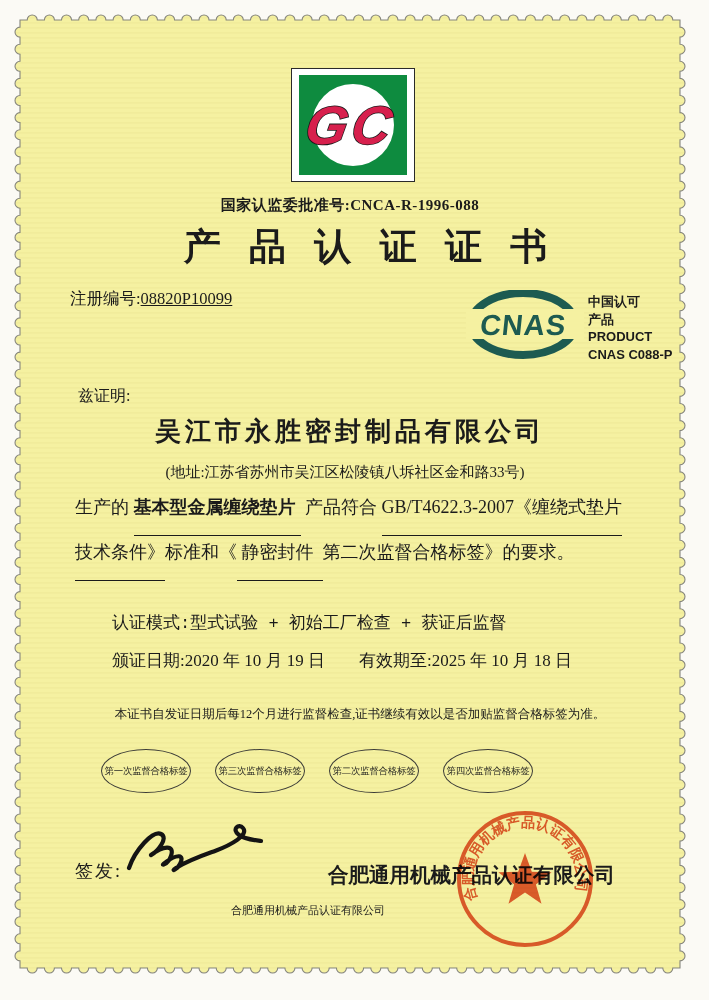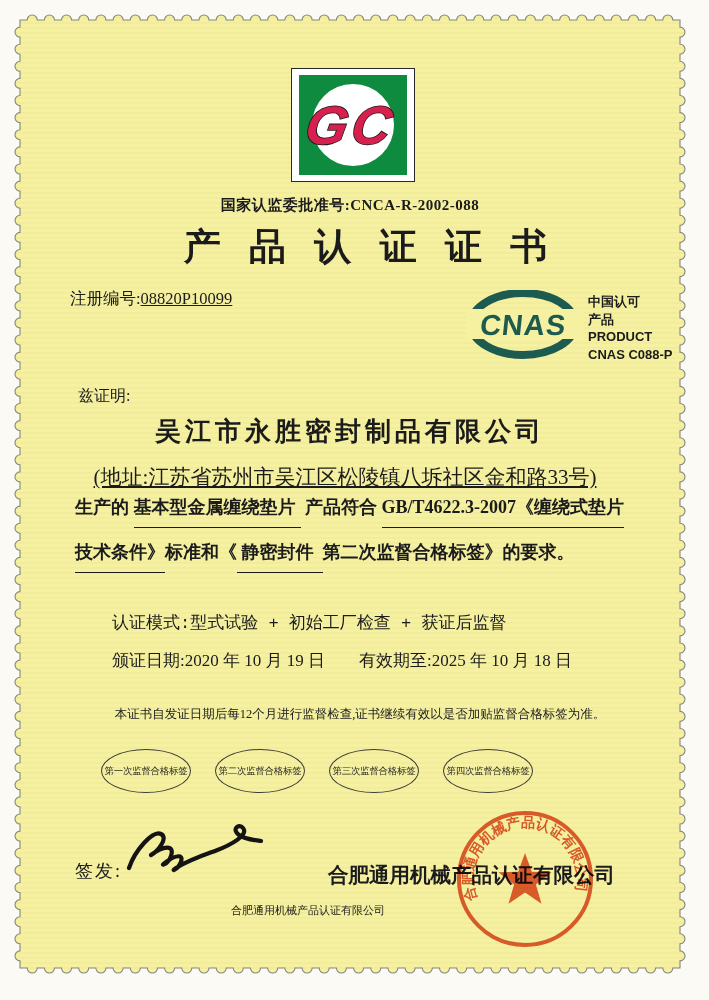--- a/index.html
+++ b/index.html
@@ -18,25 +18,25 @@
   .approval{left:20px;top:196px;width:660px;font-weight:700;font-size:15px;letter-spacing:.5px;}
   .title{left:40px;top:222px;width:660px;font-family:"Liberation Sans",sans-serif;
          font-weight:700;font-size:37px;letter-spacing:9px;}
   .regline{left:70px;top:288px;font-size:16.5px;}
   .regline .val{text-decoration:underline;}
   .cnas-info{left:588px;top:293px;font-family:"Liberation Sans",sans-serif;
              font-weight:700;font-size:13px;line-height:17.5px;}
   .certify{left:78px;top:386px;font-size:16px;}
   .company{left:20px;top:414px;width:660px;font-family:"Liberation Sans",sans-serif;
            font-weight:700;font-size:26px;letter-spacing:4px;}
-  .address{left:15px;top:463px;width:660px;font-size:21px;text-decoration:underline;}
+  .address{left:15px;top:463px;width:660px;font-size:15px;}
   .statement{left:75px;top:494px;width:575px;font-size:18px;}
   .statement .line{line-height:26px;margin-bottom:19px;}
-  .seg{white-space:pre;font-weight:bold;}
-  .seg-u{border-bottom:1.5px solid #1b1b1b;padding-bottom:10px;}
+  .seg{white-space:pre;}
+  .seg-u{border-bottom:1.5px solid #1b1b1b;padding-bottom:18px;}
   .seg-b{font-family:"Liberation Sans",sans-serif;font-weight:700;}
   .modeline{left:112px;top:611px;font-size:17px;font-family:Liberation Mono, monospace;}
   .dateline{left:112px;top:649px;font-size:17px;}
   .note{left:20px;top:706px;width:680px;font-size:12.5px;}
   .ovals{left:101px;top:749px;display:flex;gap:24px;align-items:center;}
   .oval{width:88px;height:42px;border:1.4px solid #3d3d38;border-radius:50%;
         display:flex;align-items:center;justify-content:center;
         font-size:9.5px;letter-spacing:-.3px;white-space:nowrap;color:#2a2a25;}
   .signlabel{left:75px;top:859px;font-size:18px;letter-spacing:2px;}
   #signature-svg{left:115px;top:818px;}
@@ -58,21 +58,21 @@
   <path id="border-path" d="M 20 20 L 27.2 20 A 5 5 0 0 1 37.2 20 L 44.4 20 A 5 5 0 0 1 54.4 20 L 61.5 20 A 5 5 0 0 1 71.5 20 L 78.7 20 A 5 5 0 0 1 88.7 20 L 95.9 20 A 5 5 0 0 1 105.9 20 L 113.1 20 A 5 5 0 0 1 123.1 20 L 130.3 20 A 5 5 0 0 1 140.3 20 L 147.4 20 A 5 5 0 0 1 157.4 20 L 164.6 20 A 5 5 0 0 1 174.6 20 L 181.8 20 A 5 5 0 0 1 191.8 20 L 199.0 20 A 5 5 0 0 1 209.0 20 L 216.2 20 A 5 5 0 0 1 226.2 20 L 233.3 20 A 5 5 0 0 1 243.3 20 L 250.5 20 A 5 5 0 0 1 260.5 20 L 267.7 20 A 5 5 0 0 1 277.7 20 L 284.9 20 A 5 5 0 0 1 294.9 20 L 302.1 20 A 5 5 0 0 1 312.1 20 L 319.2 20 A 5 5 0 0 1 329.2 20 L 336.4 20 A 5 5 0 0 1 346.4 20 L 353.6 20 A 5 5 0 0 1 363.6 20 L 370.8 20 A 5 5 0 0 1 380.8 20 L 387.9 20 A 5 5 0 0 1 397.9 20 L 405.1 20 A 5 5 0 0 1 415.1 20 L 422.3 20 A 5 5 0 0 1 432.3 20 L 439.5 20 A 5 5 0 0 1 449.5 20 L 456.7 20 A 5 5 0 0 1 466.7 20 L 473.8 20 A 5 5 0 0 1 483.8 20 L 491.0 20 A 5 5 0 0 1 501.0 20 L 508.2 20 A 5 5 0 0 1 518.2 20 L 525.4 20 A 5 5 0 0 1 535.4 20 L 542.6 20 A 5 5 0 0 1 552.6 20 L 559.7 20 A 5 5 0 0 1 569.7 20 L 576.9 20 A 5 5 0 0 1 586.9 20 L 594.1 20 A 5 5 0 0 1 604.1 20 L 611.3 20 A 5 5 0 0 1 621.3 20 L 628.5 20 A 5 5 0 0 1 638.5 20 L 645.6 20 A 5 5 0 0 1 655.6 20 L 662.8 20 A 5 5 0 0 1 672.8 20 L 680 20 L 680 27.1 A 5 5 0 0 1 680 37.1 L 680 44.2 A 5 5 0 0 1 680 54.2 L 680 61.3 A 5 5 0 0 1 680 71.3 L 680 78.4 A 5 5 0 0 1 680 88.4 L 680 95.5 A 5 5 0 0 1 680 105.5 L 680 112.6 A 5 5 0 0 1 680 122.6 L 680 129.8 A 5 5 0 0 1 680 139.8 L 680 146.9 A 5 5 0 0 1 680 156.9 L 680 164.0 A 5 5 0 0 1 680 174.0 L 680 181.1 A 5 5 0 0 1 680 191.1 L 680 198.2 A 5 5 0 0 1 680 208.2 L 680 215.3 A 5 5 0 0 1 680 225.3 L 680 232.4 A 5 5 0 0 1 680 242.4 L 680 249.5 A 5 5 0 0 1 680 259.5 L 680 266.6 A 5 5 0 0 1 680 276.6 L 680 283.7 A 5 5 0 0 1 680 293.7 L 680 300.8 A 5 5 0 0 1 680 310.8 L 680 317.9 A 5 5 0 0 1 680 327.9 L 680 335.0 A 5 5 0 0 1 680 345.0 L 680 352.1 A 5 5 0 0 1 680 362.1 L 680 369.2 A 5 5 0 0 1 680 379.2 L 680 386.4 A 5 5 0 0 1 680 396.4 L 680 403.5 A 5 5 0 0 1 680 413.5 L 680 420.6 A 5 5 0 0 1 680 430.6 L 680 437.7 A 5 5 0 0 1 680 447.7 L 680 454.8 A 5 5 0 0 1 680 464.8 L 680 471.9 A 5 5 0 0 1 680 481.9 L 680 489.0 A 5 5 0 0 1 680 499.0 L 680 506.1 A 5 5 0 0 1 680 516.1 L 680 523.2 A 5 5 0 0 1 680 533.2 L 680 540.3 A 5 5 0 0 1 680 550.3 L 680 557.4 A 5 5 0 0 1 680 567.4 L 680 574.5 A 5 5 0 0 1 680 584.5 L 680 591.6 A 5 5 0 0 1 680 601.6 L 680 608.7 A 5 5 0 0 1 680 618.7 L 680 625.9 A 5 5 0 0 1 680 635.9 L 680 643.0 A 5 5 0 0 1 680 653.0 L 680 660.1 A 5 5 0 0 1 680 670.1 L 680 677.2 A 5 5 0 0 1 680 687.2 L 680 694.3 A 5 5 0 0 1 680 704.3 L 680 711.4 A 5 5 0 0 1 680 721.4 L 680 728.5 A 5 5 0 0 1 680 738.5 L 680 745.6 A 5 5 0 0 1 680 755.6 L 680 762.7 A 5 5 0 0 1 680 772.7 L 680 779.8 A 5 5 0 0 1 680 789.8 L 680 796.9 A 5 5 0 0 1 680 806.9 L 680 814.0 A 5 5 0 0 1 680 824.0 L 680 831.1 A 5 5 0 0 1 680 841.1 L 680 848.3 A 5 5 0 0 1 680 858.3 L 680 865.4 A 5 5 0 0 1 680 875.4 L 680 882.5 A 5 5 0 0 1 680 892.5 L 680 899.6 A 5 5 0 0 1 680 909.6 L 680 916.7 A 5 5 0 0 1 680 926.7 L 680 933.8 A 5 5 0 0 1 680 943.8 L 680 950.9 A 5 5 0 0 1 680 960.9 L 680 968 L 672.8 968 A 5 5 0 0 1 662.8 968 L 655.6 968 A 5 5 0 0 1 645.6 968 L 638.5 968 A 5 5 0 0 1 628.5 968 L 621.3 968 A 5 5 0 0 1 611.3 968 L 604.1 968 A 5 5 0 0 1 594.1 968 L 586.9 968 A 5 5 0 0 1 576.9 968 L 569.7 968 A 5 5 0 0 1 559.7 968 L 552.6 968 A 5 5 0 0 1 542.6 968 L 535.4 968 A 5 5 0 0 1 525.4 968 L 518.2 968 A 5 5 0 0 1 508.2 968 L 501.0 968 A 5 5 0 0 1 491.0 968 L 483.8 968 A 5 5 0 0 1 473.8 968 L 466.7 968 A 5 5 0 0 1 456.7 968 L 449.5 968 A 5 5 0 0 1 439.5 968 L 432.3 968 A 5 5 0 0 1 422.3 968 L 415.1 968 A 5 5 0 0 1 405.1 968 L 397.9 968 A 5 5 0 0 1 387.9 968 L 380.8 968 A 5 5 0 0 1 370.8 968 L 363.6 968 A 5 5 0 0 1 353.6 968 L 346.4 968 A 5 5 0 0 1 336.4 968 L 329.2 968 A 5 5 0 0 1 319.2 968 L 312.1 968 A 5 5 0 0 1 302.1 968 L 294.9 968 A 5 5 0 0 1 284.9 968 L 277.7 968 A 5 5 0 0 1 267.7 968 L 260.5 968 A 5 5 0 0 1 250.5 968 L 243.3 968 A 5 5 0 0 1 233.3 968 L 226.2 968 A 5 5 0 0 1 216.2 968 L 209.0 968 A 5 5 0 0 1 199.0 968 L 191.8 968 A 5 5 0 0 1 181.8 968 L 174.6 968 A 5 5 0 0 1 164.6 968 L 157.4 968 A 5 5 0 0 1 147.4 968 L 140.3 968 A 5 5 0 0 1 130.3 968 L 123.1 968 A 5 5 0 0 1 113.1 968 L 105.9 968 A 5 5 0 0 1 95.9 968 L 88.7 968 A 5 5 0 0 1 78.7 968 L 71.5 968 A 5 5 0 0 1 61.5 968 L 54.4 968 A 5 5 0 0 1 44.4 968 L 37.2 968 A 5 5 0 0 1 27.2 968 L 20 968 L 20 960.9 A 5 5 0 0 1 20 950.9 L 20 943.8 A 5 5 0 0 1 20 933.8 L 20 926.7 A 5 5 0 0 1 20 916.7 L 20 909.6 A 5 5 0 0 1 20 899.6 L 20 892.5 A 5 5 0 0 1 20 882.5 L 20 875.4 A 5 5 0 0 1 20 865.4 L 20 858.2 A 5 5 0 0 1 20 848.2 L 20 841.1 A 5 5 0 0 1 20 831.1 L 20 824.0 A 5 5 0 0 1 20 814.0 L 20 806.9 A 5 5 0 0 1 20 796.9 L 20 789.8 A 5 5 0 0 1 20 779.8 L 20 772.7 A 5 5 0 0 1 20 762.7 L 20 755.6 A 5 5 0 0 1 20 745.6 L 20 738.5 A 5 5 0 0 1 20 728.5 L 20 721.4 A 5 5 0 0 1 20 711.4 L 20 704.3 A 5 5 0 0 1 20 694.3 L 20 687.2 A 5 5 0 0 1 20 677.2 L 20 670.1 A 5 5 0 0 1 20 660.1 L 20 653.0 A 5 5 0 0 1 20 643.0 L 20 635.9 A 5 5 0 0 1 20 625.9 L 20 618.7 A 5 5 0 0 1 20 608.7 L 20 601.6 A 5 5 0 0 1 20 591.6 L 20 584.5 A 5 5 0 0 1 20 574.5 L 20 567.4 A 5 5 0 0 1 20 557.4 L 20 550.3 A 5 5 0 0 1 20 540.3 L 20 533.2 A 5 5 0 0 1 20 523.2 L 20 516.1 A 5 5 0 0 1 20 506.1 L 20 499.0 A 5 5 0 0 1 20 489.0 L 20 481.9 A 5 5 0 0 1 20 471.9 L 20 464.8 A 5 5 0 0 1 20 454.8 L 20 447.7 A 5 5 0 0 1 20 437.7 L 20 430.6 A 5 5 0 0 1 20 420.6 L 20 413.5 A 5 5 0 0 1 20 403.5 L 20 396.4 A 5 5 0 0 1 20 386.4 L 20 379.2 A 5 5 0 0 1 20 369.2 L 20 362.1 A 5 5 0 0 1 20 352.1 L 20 345.0 A 5 5 0 0 1 20 335.0 L 20 327.9 A 5 5 0 0 1 20 317.9 L 20 310.8 A 5 5 0 0 1 20 300.8 L 20 293.7 A 5 5 0 0 1 20 283.7 L 20 276.6 A 5 5 0 0 1 20 266.6 L 20 259.5 A 5 5 0 0 1 20 249.5 L 20 242.4 A 5 5 0 0 1 20 232.4 L 20 225.3 A 5 5 0 0 1 20 215.3 L 20 208.2 A 5 5 0 0 1 20 198.2 L 20 191.1 A 5 5 0 0 1 20 181.1 L 20 174.0 A 5 5 0 0 1 20 164.0 L 20 156.9 A 5 5 0 0 1 20 146.9 L 20 139.7 A 5 5 0 0 1 20 129.7 L 20 122.6 A 5 5 0 0 1 20 112.6 L 20 105.5 A 5 5 0 0 1 20 95.5 L 20 88.4 A 5 5 0 0 1 20 78.4 L 20 71.3 A 5 5 0 0 1 20 61.3 L 20 54.2 A 5 5 0 0 1 20 44.2 L 20 37.1 A 5 5 0 0 1 20 27.1 Z" fill="url(#paper)" style="stroke:var(--border-line,#85857c)" stroke-width="1.1"></path>
 </svg>
 
 <svg class="abs" style="left:291px;top:68px;" width="124" height="114" viewBox="0 0 124 114">
   <rect x="0.5" y="0.5" width="123" height="113" fill="#ffffff" stroke="#2a2a2a" stroke-width="1"></rect>
   <rect x="8" y="7" width="108" height="100" style="fill:var(--gc-green,#0e8b3f)"></rect>
   <circle cx="62" cy="57" r="41" fill="#ffffff"></circle>
   <text x="70" y="76" text-anchor="middle" transform="skewX(-10)" font-family="Liberation Sans, sans-serif" font-weight="bold" font-style="italic" font-size="54" letter-spacing="4" style="fill:var(--gc-red,#d7204d);stroke:#1a1a1a;stroke-width:1.6;paint-order:stroke;">GC</text>
 </svg>
 
-<div class="abs ctr approval">国家认监委批准号:CNCA-R-2002-088</div>
+<div class="abs ctr approval">国家认监委批准号:CNCA-R-1996-088</div>
 <div class="abs ctr title">产 品 认 证 证 书</div>
 
 <div class="abs regline">
   <span>注册编号:</span><span class="val">08820P10099</span>
 </div>
 
 <svg class="abs" style="left:466px;top:290px;" width="118" height="70" viewBox="0 0 118 70">
   <ellipse cx="57" cy="34" rx="52" ry="31" fill="none" style="stroke:var(--cnas-teal,#1d5b51)" stroke-width="8"></ellipse>
   <rect x="-2" y="19" width="122" height="30" style="fill:var(--background,#f5f1a1)"></rect>
   <text x="61" y="45" text-anchor="middle" transform="skewX(-6)" font-family="Liberation Sans, sans-serif" font-weight="bold" font-size="29" letter-spacing="1" style="fill:var(--cnas-teal,#1d5b51)">CNAS</text>
@@ -92,22 +92,22 @@
   <div class="line"><span class="seg">生产的 </span><span class="seg seg-u seg-b">基本型金属缠绕垫片 </span><span class="seg"> 产品符合 </span><span class="seg seg-u">GB/T4622.3-2007《缠绕式垫片</span></div>
   <div class="line"><span class="seg seg-u">技术条件》</span><span class="seg">标准和《</span><span class="seg seg-u"> 静密封件  </span><span class="seg">第二次监督合格标签》的要求。</span></div>
 </div>
 
 <div class="abs modeline">认证模式:型式试验 + 初始工厂检查 + 获证后监督</div>
 <div class="abs dateline">颁证日期:2020 年 10 月 19 日　　有效期至:2025 年 10 月 18 日</div>
 <div class="abs ctr note">本证书自发证日期后每12个月进行监督检查,证书继续有效以是否加贴监督合格标签为准。</div>
 
 <div class="abs ovals">
   <div class="oval">第一次监督合格标签</div>
+  <div class="oval">第三次监督合格标签</div>
   <div class="oval">第二次监督合格标签</div>
-  <div class="oval">第三次监督合格标签</div>
   <div class="oval">第四次监督合格标签</div>
 </div>
 
 <div class="abs signlabel">签发:</div>
 <svg id="signature-svg" class="abs" width="150" height="68" viewBox="0 0 150 68">
   <path d="M 14 50 C 20 32 38 12 46 16 C 54 20 42 34 36 37
            C 48 28 60 26 56 38 C 53 47 43 49 51 44
            C 62 36 70 36 65 46 C 62 52 55 54 61 50
            C 74 42 86 38 100 33 C 116 27 134 17 128 10
            C 124 5 116 11 124 17 C 129 21 138 22 146 23" fill="none" stroke="#141414" stroke-width="4.2" stroke-linecap="round" stroke-linejoin="round"></path>

